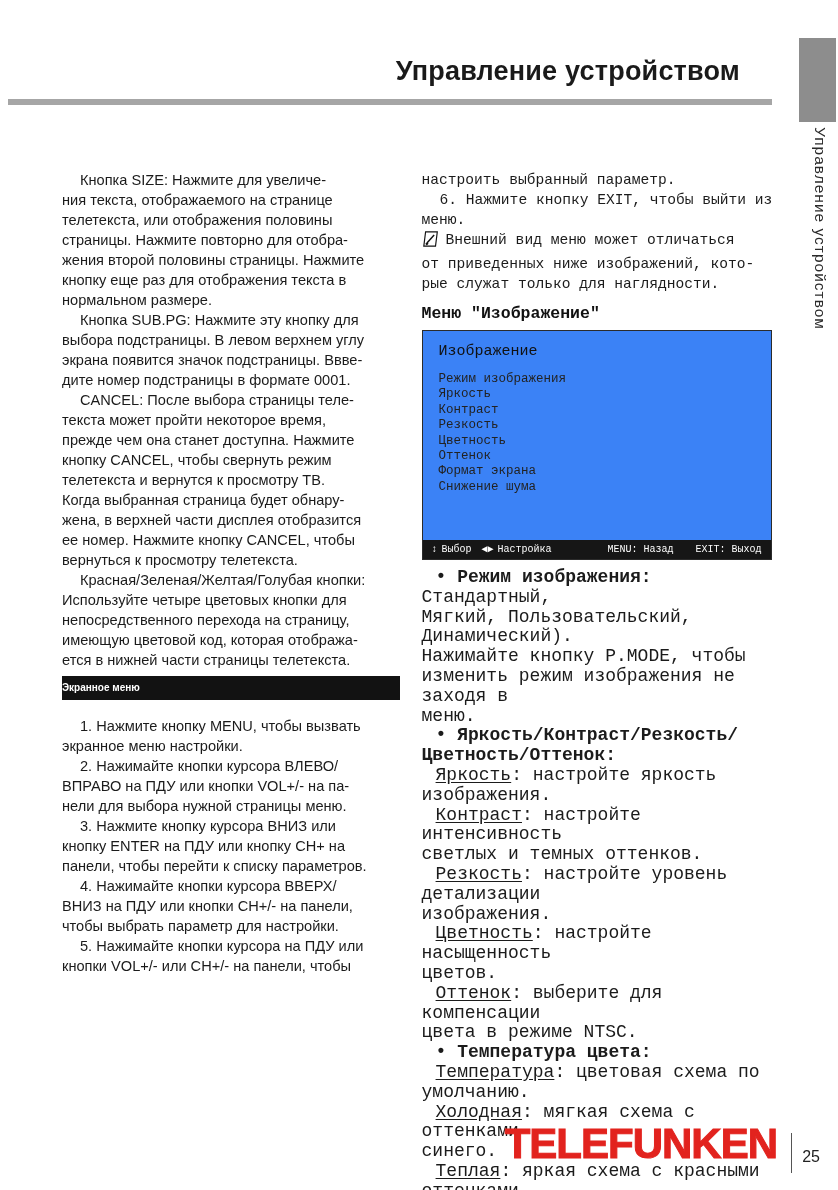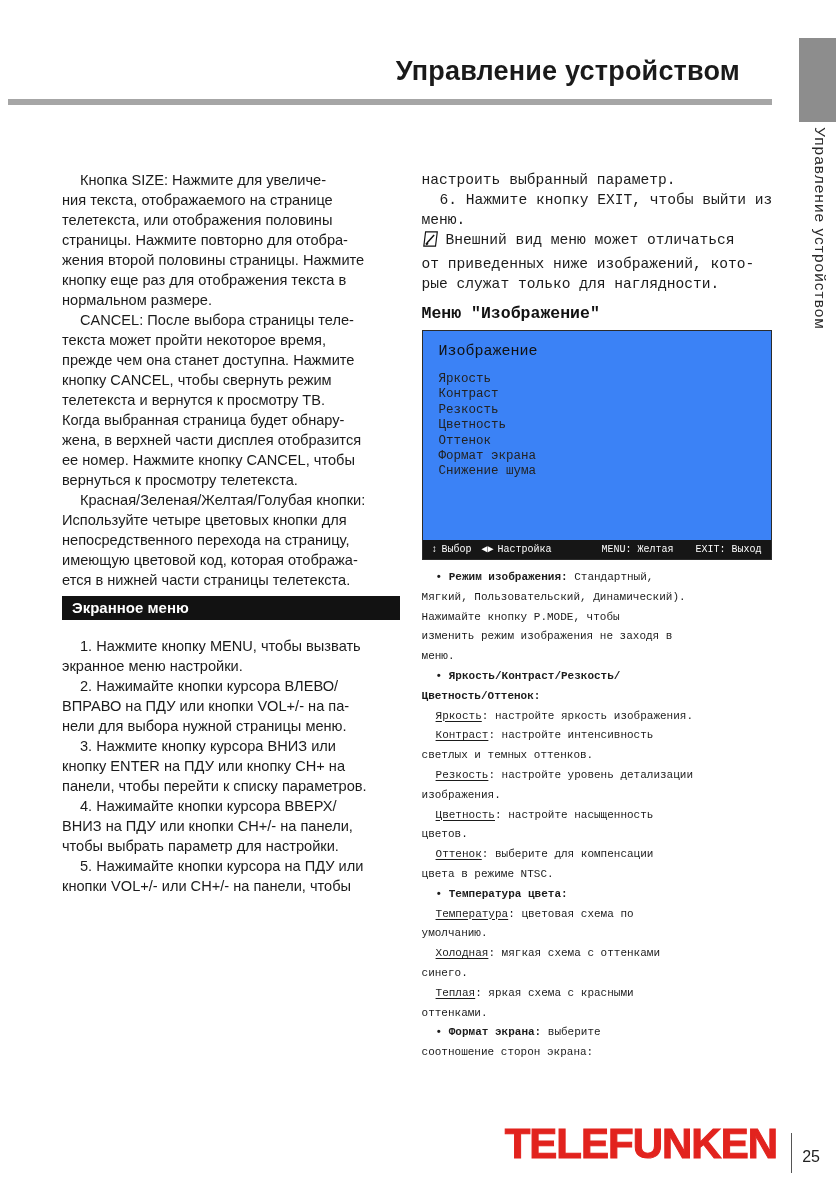--- a/index.html
+++ b/index.html
@@ -29,22 +29,22 @@
     display:flex; gap:22px;
   }
   .col-left  { width:340px; }
   .col-right { width:356px;font-family:Liberation Mono, monospace; }
   p.body {
     margin:0; font-size:14.6px; line-height:20px; white-space:pre-line; color:#1b1b1b;
   }
   p.indent { text-indent:18px; }
   .section-bar {
     margin:6px 0 16px 0; height:24px; line-height:24px;
-    background:#121212; color:#ffffff; font-weight:bold; font-size:15px;
-    padding-left:10px; box-sizing:border-box;
+    background:#121212; color:#ffffff; font-weight:bold; font-size:10px;
+    padding-left:0; box-sizing:border-box;
   }
   .note-icon { display:inline-block; width:18px; margin-right:6px; vertical-align:-4px; }
   .menu-heading {
     margin:10px 0 7px 0; font-size:16.5px; font-weight:bold; color:#111;
   }
   .menu-box {
     width:350px; height:230px; box-sizing:border-box;
     border:1.5px solid #2b2b2b; background:#3b82f6;
     display:flex; flex-direction:column;
   }
@@ -53,21 +53,21 @@
   .menu-footer {
     height:19px; background:#161616; color:#ffffff; font-size:10px;
     display:flex; align-items:center; padding:0 9px; white-space:nowrap;
   }
   .menu-footer .gap-s { margin-left:4px; }
   .menu-footer .gap-m { margin-left:10px; }
   .menu-footer .f-menu { margin-left:auto; }
   .menu-footer .f-exit { margin-left:22px; }
   .blocks { margin-top:8px; }
   p.block {
-    margin:0; font-size:11px; line-height:19.8px; white-space:pre-line;
+    margin:0; font-size:18px; line-height:19.8px; white-space:pre-line;
     text-indent:14px; color:#1b1b1b;
   }
   .b { font-weight:bold; }
   .u { text-decoration:underline; text-underline-offset:2px; }
   .brand {
     position:absolute; right:61px; bottom:22px;
     font-size:42px; font-weight:bold; letter-spacing:-1px;
     color:#e2231e; -webkit-text-stroke:1px #e2231e;
   }
   .pn-rule {
@@ -88,20 +88,24 @@
 <div class="columns">
 
   <div class="col-left">
     <p class="body indent">Кнопка SIZE: Нажмите для увеличе-
 ния текста, отображаемого на странице
 телетекста, или отображения половины
 страницы. Нажмите повторно для отобра-
 жения второй половины страницы. Нажмите
 кнопку еще раз для отображения текста в
 нормальном размере.</p>
+    <p class="body indent">Кнопка SUB.PG: Нажмите эту кнопку для
+выбора подстраницы. В левом верхнем углу
+экрана появится значок подстраницы. Ввве-
+дите номер подстраницы в формате 0001.</p>
     <p class="body indent">CANCEL: После выбора страницы теле-
 текста может пройти некоторое время,
 прежде чем она станет доступна. Нажмите
 кнопку CANCEL, чтобы свернуть режим
 телетекста и вернутся к просмотру ТВ.
 Когда выбранная страница будет обнару-
 жена, в верхней части дисплея отобразится
 ее номер. Нажмите кнопку CANCEL, чтобы
 вернуться к просмотру телетекста.</p>
     <p class="body indent">Красная/Зеленая/Желтая/Голубая кнопки:
@@ -140,34 +144,35 @@
             <line x1="4.5" y1="16.2" x2="6.5" y2="14.4" stroke="#111111" stroke-width="2.4"></line>
           </svg></span><span>Внешний вид меню может отличаться
 от приведенных ниже изображений, кото-
 рые служат только для наглядности.</span></p>
 
     <div class="menu-heading">Меню "Изображение"</div>
 
     <div class="menu-box">
       <div class="menu-title">Изображение</div>
       <div class="menu-items">
+        <div>Режим изображения</div>
         <div>Яркость</div>
         <div>Контраст</div>
         <div>Резкость</div>
         <div>Цветность</div>
         <div>Оттенок</div>
         <div>Формат экрана</div>
         <div>Снижение шума</div>
       </div>
       <div class="menu-footer">
         <span>↕</span>
         <span class="gap-s">Выбор</span>
         <span class="gap-m">◄►</span>
         <span class="gap-s">Настройка</span>
-        <span class="f-menu">MENU: Желтая</span>
+        <span class="f-menu">MENU: Назад</span>
         <span class="f-exit">EXIT: Выход</span>
       </div>
     </div>
 
     <div class="blocks">
       <p class="block"><span class="b">• Режим изображения:</span><span> Стандартный,
 Мягкий, Пользовательский, Динамический).
 Нажимайте кнопку P.MODE, чтобы
 изменить режим изображения не заходя в
 меню.</span></p>

